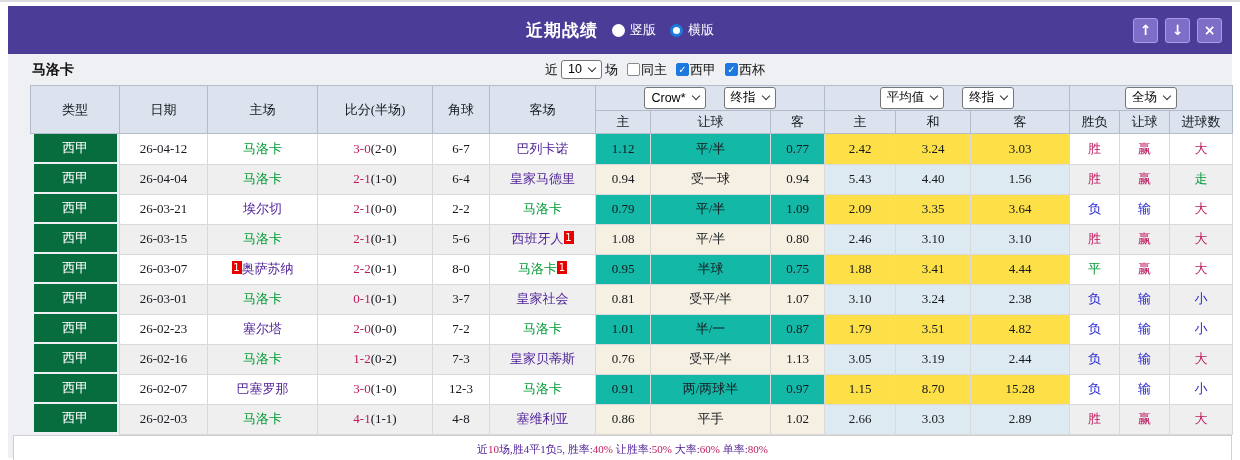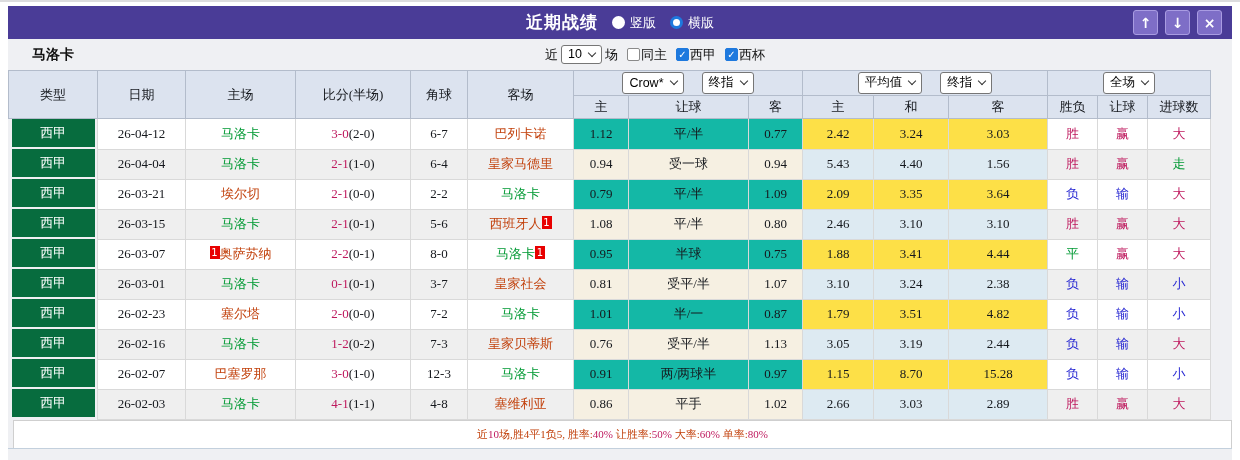--- a/index.html
+++ b/index.html
@@ -2,21 +2,21 @@
 <html><head>
 <meta charset="utf-8">
 <style>
   * { box-sizing: border-box; margin: 0; padding: 0; }
   html,body { width:1240px; height:460px; overflow:hidden; background:#fff;
     font-family:"Liberation Serif","DejaVu Serif",serif; }
   .top-white { height:6px; background:#fff; border-top:2px solid #dcdcde; }
   .app { margin:0 8px; height:452px; background:#eff0f3; }
 
   
-  .titlebar { position:relative; height:33px; background:#4a3c97; display:flex; align-items:center; }
+  .titlebar { position:relative; height:48px; background:#4a3c97; display:flex; align-items:center; }
   .tb-center { position:absolute; left:0; right:0; display:flex; justify-content:center; align-items:center; gap:14px; }
   .tb-title { color:#fff; font-weight:bold; font-size:17px; letter-spacing:1px; }
   .radio-group { display:inline-flex; align-items:center; gap:5px; cursor:pointer; }
   .radio { width:13px; height:13px; border-radius:50%; background:#fff; display:inline-block; }
   .radio.checked { border:3.5px solid #1e79de; }
   .radio-label { color:#fff; font-size:13px; }
   .tb-buttons { position:absolute; right:10px; display:flex; gap:7px; }
   .tb-btn { width:25px; height:25px; background:#7e6ec7; border:1px solid #a99ce2; border-radius:3px;
     color:#fff; font-family:"DejaVu Sans",sans-serif; font-size:14px; font-weight:bold;
     display:flex; align-items:center; justify-content:center; cursor:pointer; padding:0; }
@@ -31,41 +31,41 @@
   .cb.checked { background:#1e79de; border-color:#1e79de; }
 
   
   .sel { display:inline-flex; align-items:center; justify-content:space-between; gap:7px;
     background:#fff; border:1px solid #767676; border-radius:3px; padding:1px 6px 2px 6px;
     font-family:"Liberation Sans","DejaVu Sans",sans-serif; font-size:12.5px; color:#000; cursor:pointer; }
   .chev { width:6px; height:6px; border-right:1.6px solid #333; border-bottom:1.6px solid #333;
     transform:rotate(45deg); margin-top:-3px; }
 
   
-  .table-wrap { }
+  .table-wrap { padding-left:22px; }
   table { border-collapse:collapse; table-layout:fixed; width:1202px; }
   thead th { background:#dce3ef; border:1px solid #b3bccb; font-weight:normal; font-size:13px;
     color:#15181d; height:23px; padding:0; }
   th.grp { padding:1px 0; }
   .grp-inner { display:flex; justify-content:center; gap:18px; }
   tbody td { border:1px solid #d9d9d9; height:30px; text-align:center; font-size:13px; color:#15181d;
     padding:0; background:#fff; }
   tbody tr:nth-child(even) .td-plain { background:#efefef; }
   .td-type { border:none; background:transparent; }
   .league-box { margin:0 2px 2px 3px; height:28px; line-height:28px; background:#076c3e; color:#fff;
     text-align:center; font-size:13px; }
   .td-cream { background:#14b8a6; }
   tbody tr:nth-child(even) .td-cream { background:#f6f0e2; }
   .td-blue { background:#fde047; }
   tbody tr:nth-child(even) .td-blue { background:#ddeaf2; }
   .redcard { display:none; }
   .redcard.on { display:inline-block; background:#e80000; color:#fff; font-size:10px; line-height:13px;
     min-width:10px; padding:0 1px; vertical-align:2px; font-family:"DejaVu Sans",sans-serif; }
   .c-green { color:#009933; }
-  .c-dark  { color:#c2410c; }
+  .c-dark  { color:#4c1d95; }
   .c-red   { color:#be185d; }
   .c-blue  { color:#2626d2; }
   .ht { color:#15181d;margin-top:41px; }
 
   
   .summary-bar { margin-left:5px; height:28px; background:#fff; border:1px solid #cfcfcf; border-bottom:none;
     display:flex; align-items:center; justify-content:center; font-size:11px; }
   .bottom-strip { height:13px; background:#eff0f3; border-top:1px solid #c3d0dd; }
 </style>
 </head>

